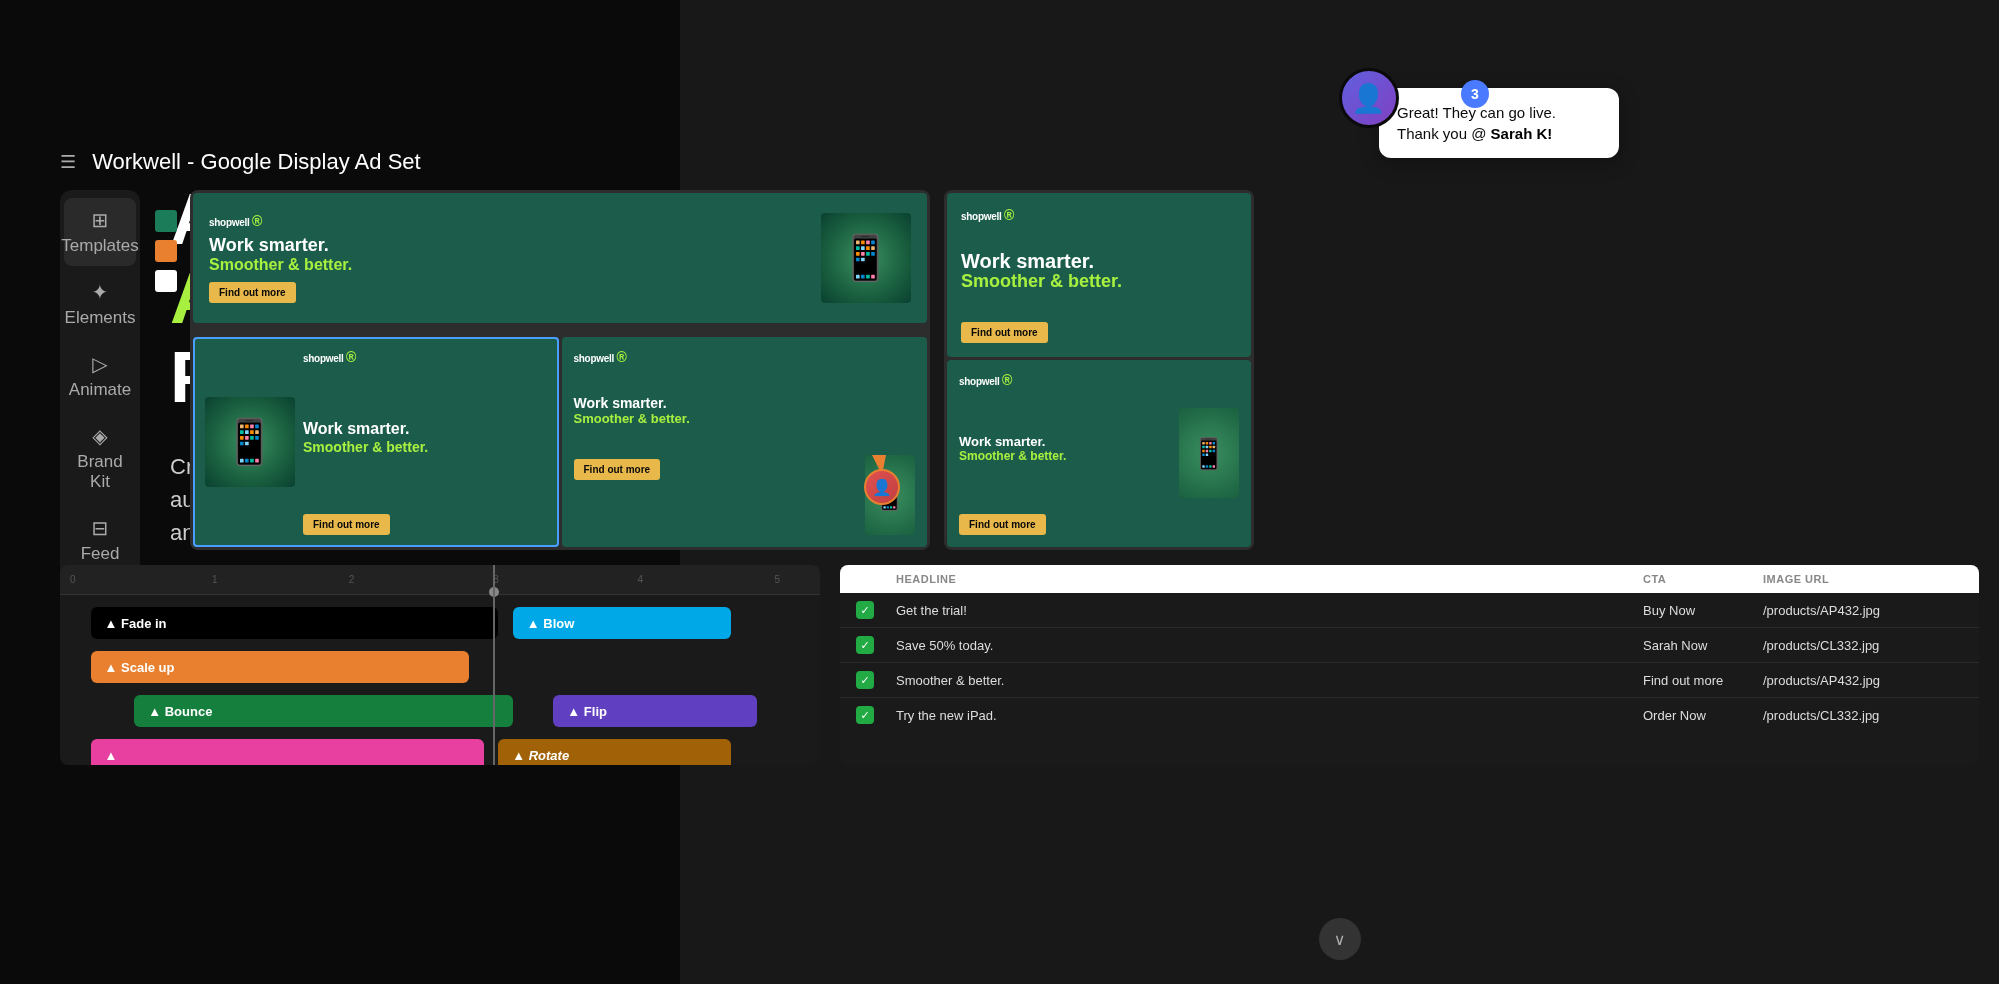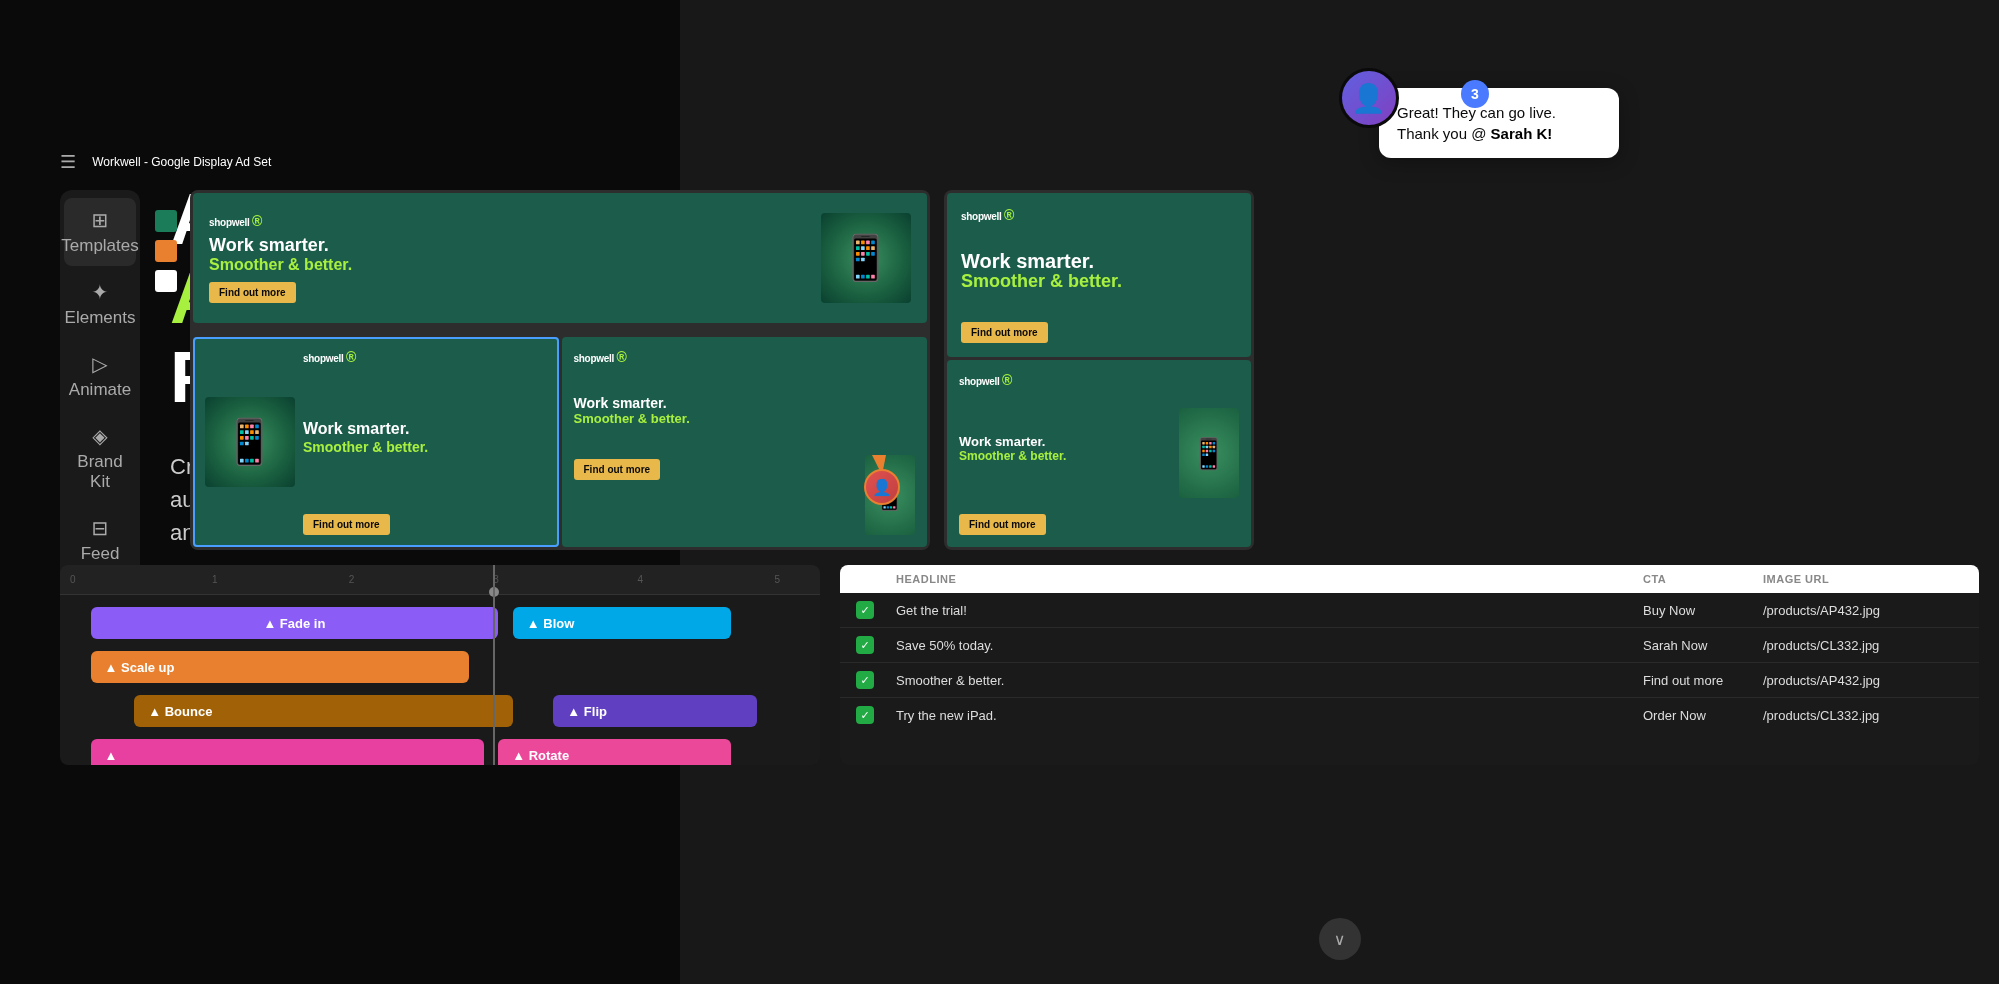--- a/index.html
+++ b/index.html
@@ -61,21 +61,21 @@
       height: 44px;
       display: flex;
       align-items: center;
       gap: 16px;
     }
     .top-bar-menu-icon {
       color: #aaa;
       font-size: 18px;
     }
     .top-bar-title {
-      font-size: 12px;
+      font-size: 22px;
       color: white;
       font-weight: 500;
     }
 
     
     .sidebar {
       position: absolute;
       top: 190px;
       left: 60px;
       width: 80px;
@@ -162,27 +162,27 @@
       height: 32px;
       border-radius: 6px;
       display: flex;
       align-items: center;
       padding: 0 14px;
       font-size: 13px;
       font-weight: 600;
       color: white;
       position: absolute;
     }
-    .track-bar-cyan { background: #8b5cf6; justify-content: center; }
+    .track-bar-cyan { background: #000000; }
     .track-bar-cyan2 { background: #00a8e8; }
     .track-bar-orange { background: #e88030; }
-    .track-bar-purple { background: #a16207; }
+    .track-bar-purple { background: #15803d; }
     .track-bar-purple2 { background: #6040c0; margin-left: 26px; }
     .track-bar-pink { background: #e840a0; }
-    .track-bar-pink2 { background: #ec4899; }
+    .track-bar-pink2 { background: #a16207; font-style: italic; }
 
     
     .data-table {
       position: absolute;
       top: 565px;
       left: 840px;
       right: 20px;
       height: 200px;
       background: #1a1a1a;
       border-radius: 8px;

